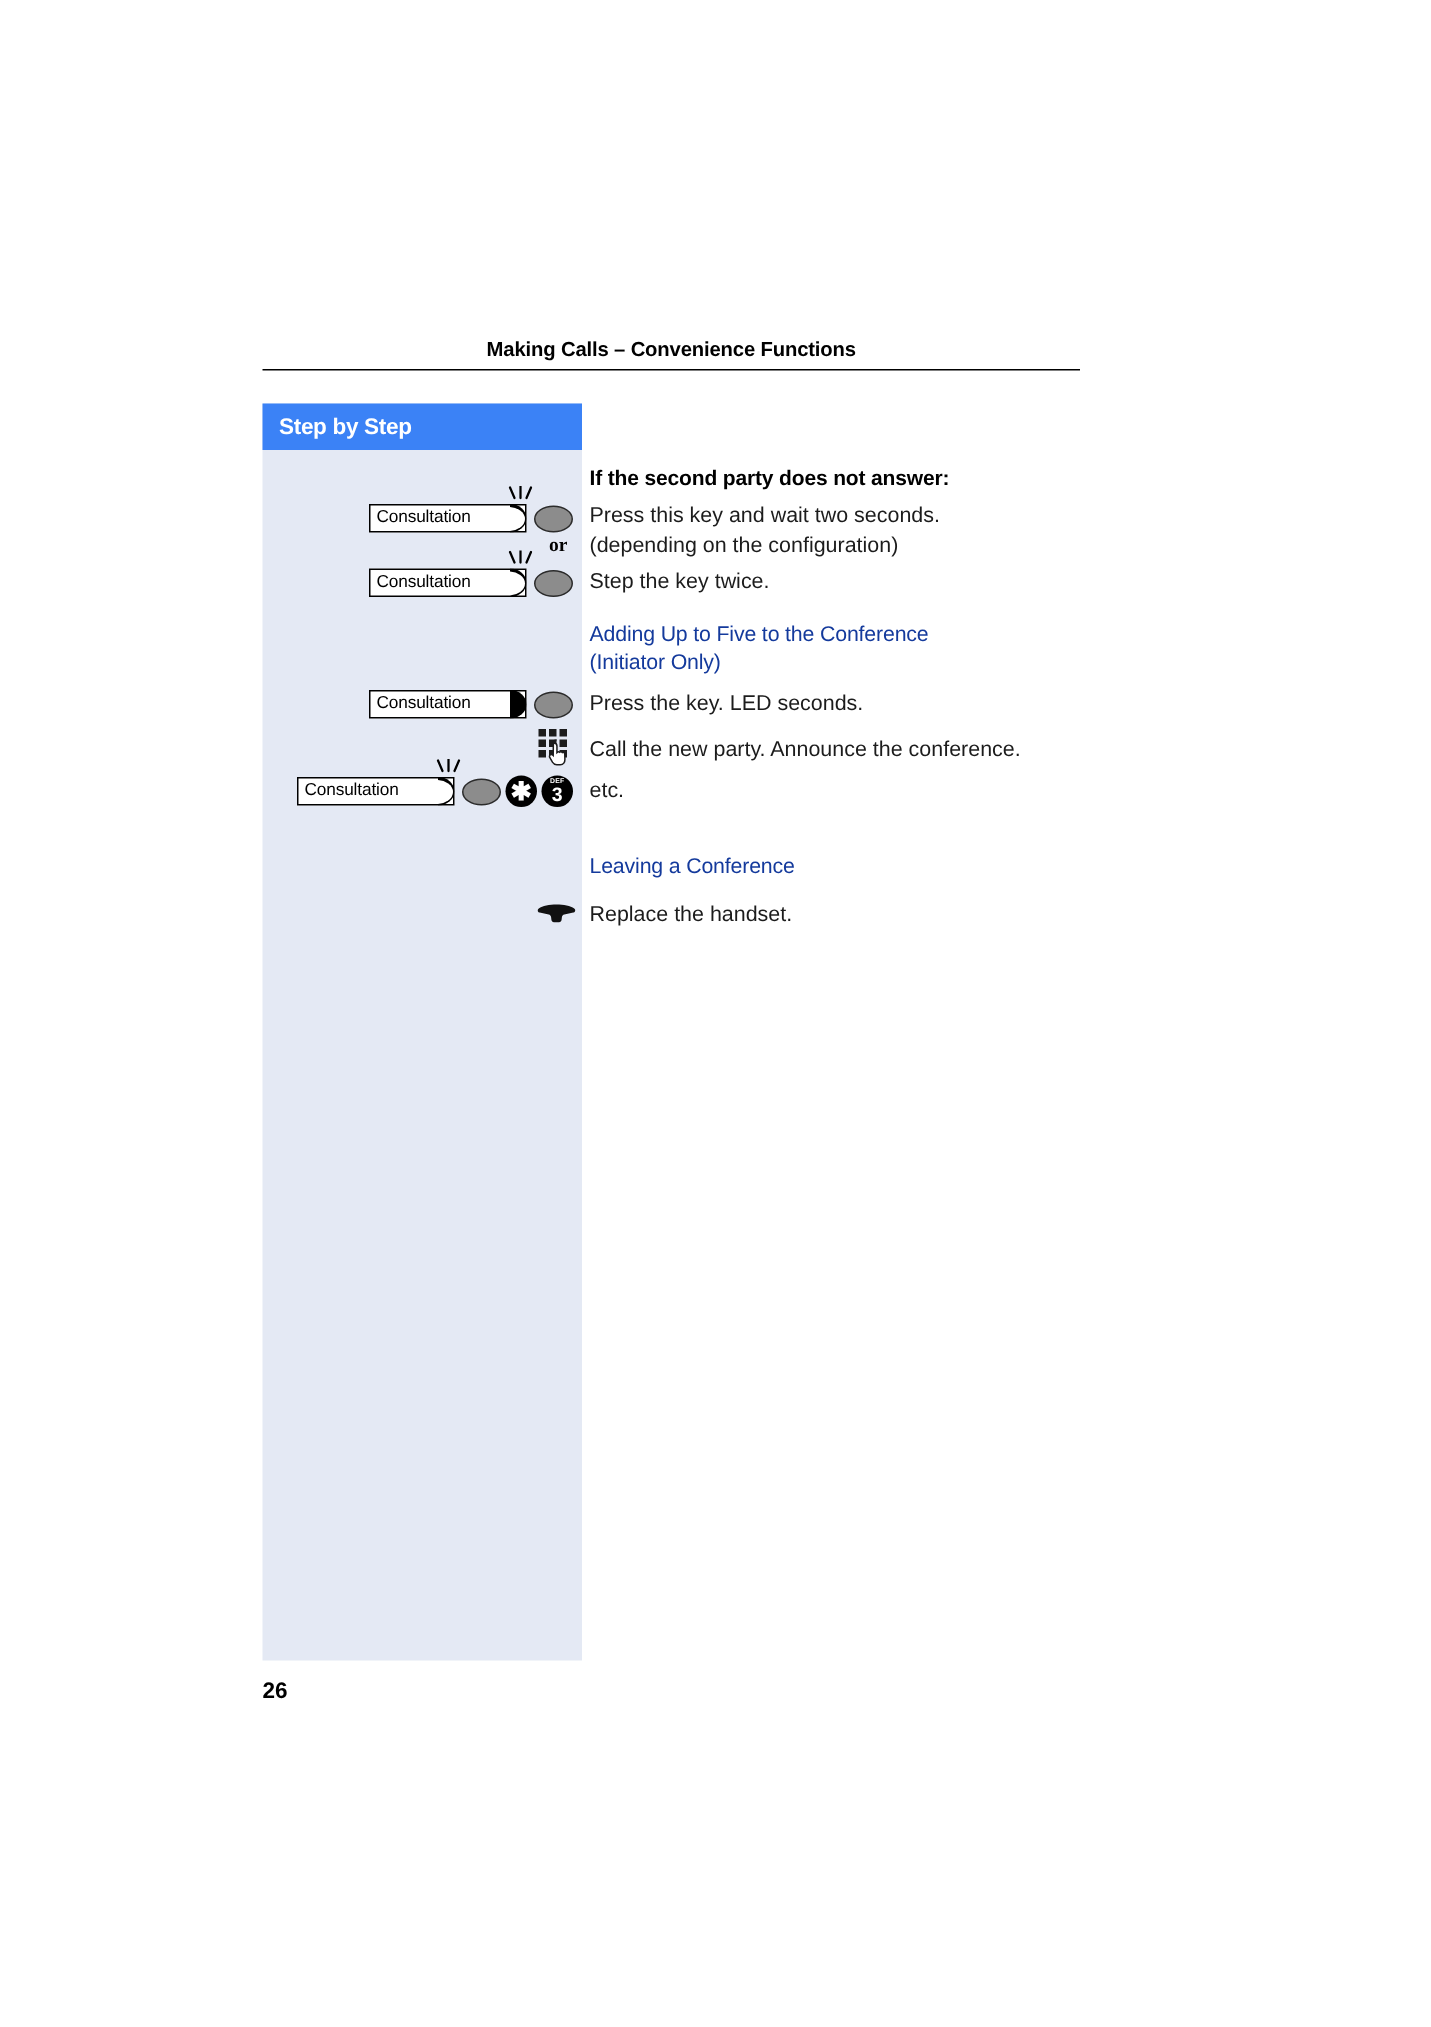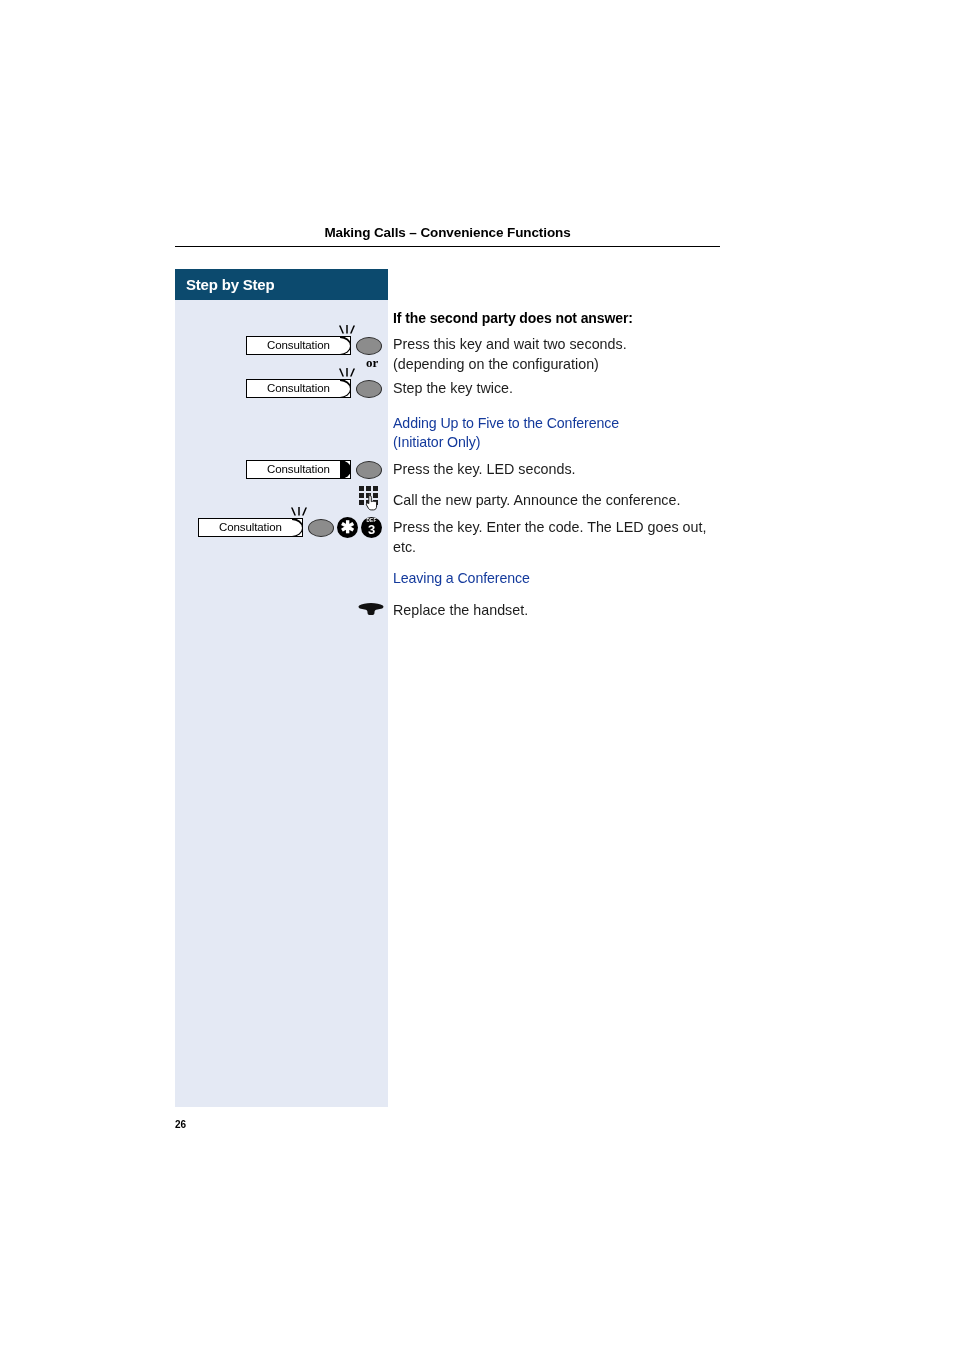--- a/index.html
+++ b/index.html
@@ -40,21 +40,21 @@
   .sidebar {
     position: absolute;
     left: 175px;
     top: 269px;
     width: 213px;
     height: 838px;
     background: #e4e9f4;
   }
   .sidebar-header {
     height: 31px;
-    background: #0c4a6e;
+    background: #3b82f6;
     display: flex;
     align-items: center;
     padding-left: 11px;
     box-sizing: border-box;
   }
   .sidebar-header-label {
     color: #ffffff;
     font-size: 15px;
     font-weight: bold;
     letter-spacing: -0.2px;
@@ -102,21 +102,21 @@
   .key-plate {
     position: absolute;
     left: 0;
     top: 0;
     height: 19px;
     border: 1.5px solid #000000;
     background: #ffffff;
     box-sizing: border-box;
     display: flex;
     align-items: center;
-    padding-left: 20px;
+    padding-left: 4px;
   }
   .key-plate-label {
     font-size: 11.5px;
     color: #000000;
     line-height: 1;
     letter-spacing: -0.1px;
     white-space: nowrap;
   }
   
   .led-disc {
@@ -206,21 +206,21 @@
     font-weight: bold;
     line-height: 0.8;
     margin-top: 1px;
   }
 
   
   .page-number {
     position: absolute;
     left: 175px;
     top: 1119px;
-    font-size: 10px;
+    font-size: 15px;
     font-weight: bold;
     color: #000000;
   }
 </style>
 </head>
 <body>
 
 <div class="page-header">
   <div class="page-header-title">Making Calls – Convenience Functions</div>
   <div class="page-header-rule"></div>
@@ -342,21 +342,20 @@
 
       <div class="round-key" style="left:139px; top:-1px;">
         <span class="star">✱</span>
       </div>
       <div class="round-key" style="left:163px; top:-1px;">
         <span class="sub">DEF</span>
         <span class="main">3</span>
       </div>
     </div>
     <div class="text-col" style="top:210px;">
-      <div>Press the key. Enter the code. The LED goes out,</div>
       <div>etc.</div>
     </div>
   </div>
 
   <div class="row">
     <div class="text-col heading-blue" style="top:261px;">Leaving a Conference</div>
   </div>
 
   <div class="row">
     <div class="glyph" style="left:357px; top:292px;">

